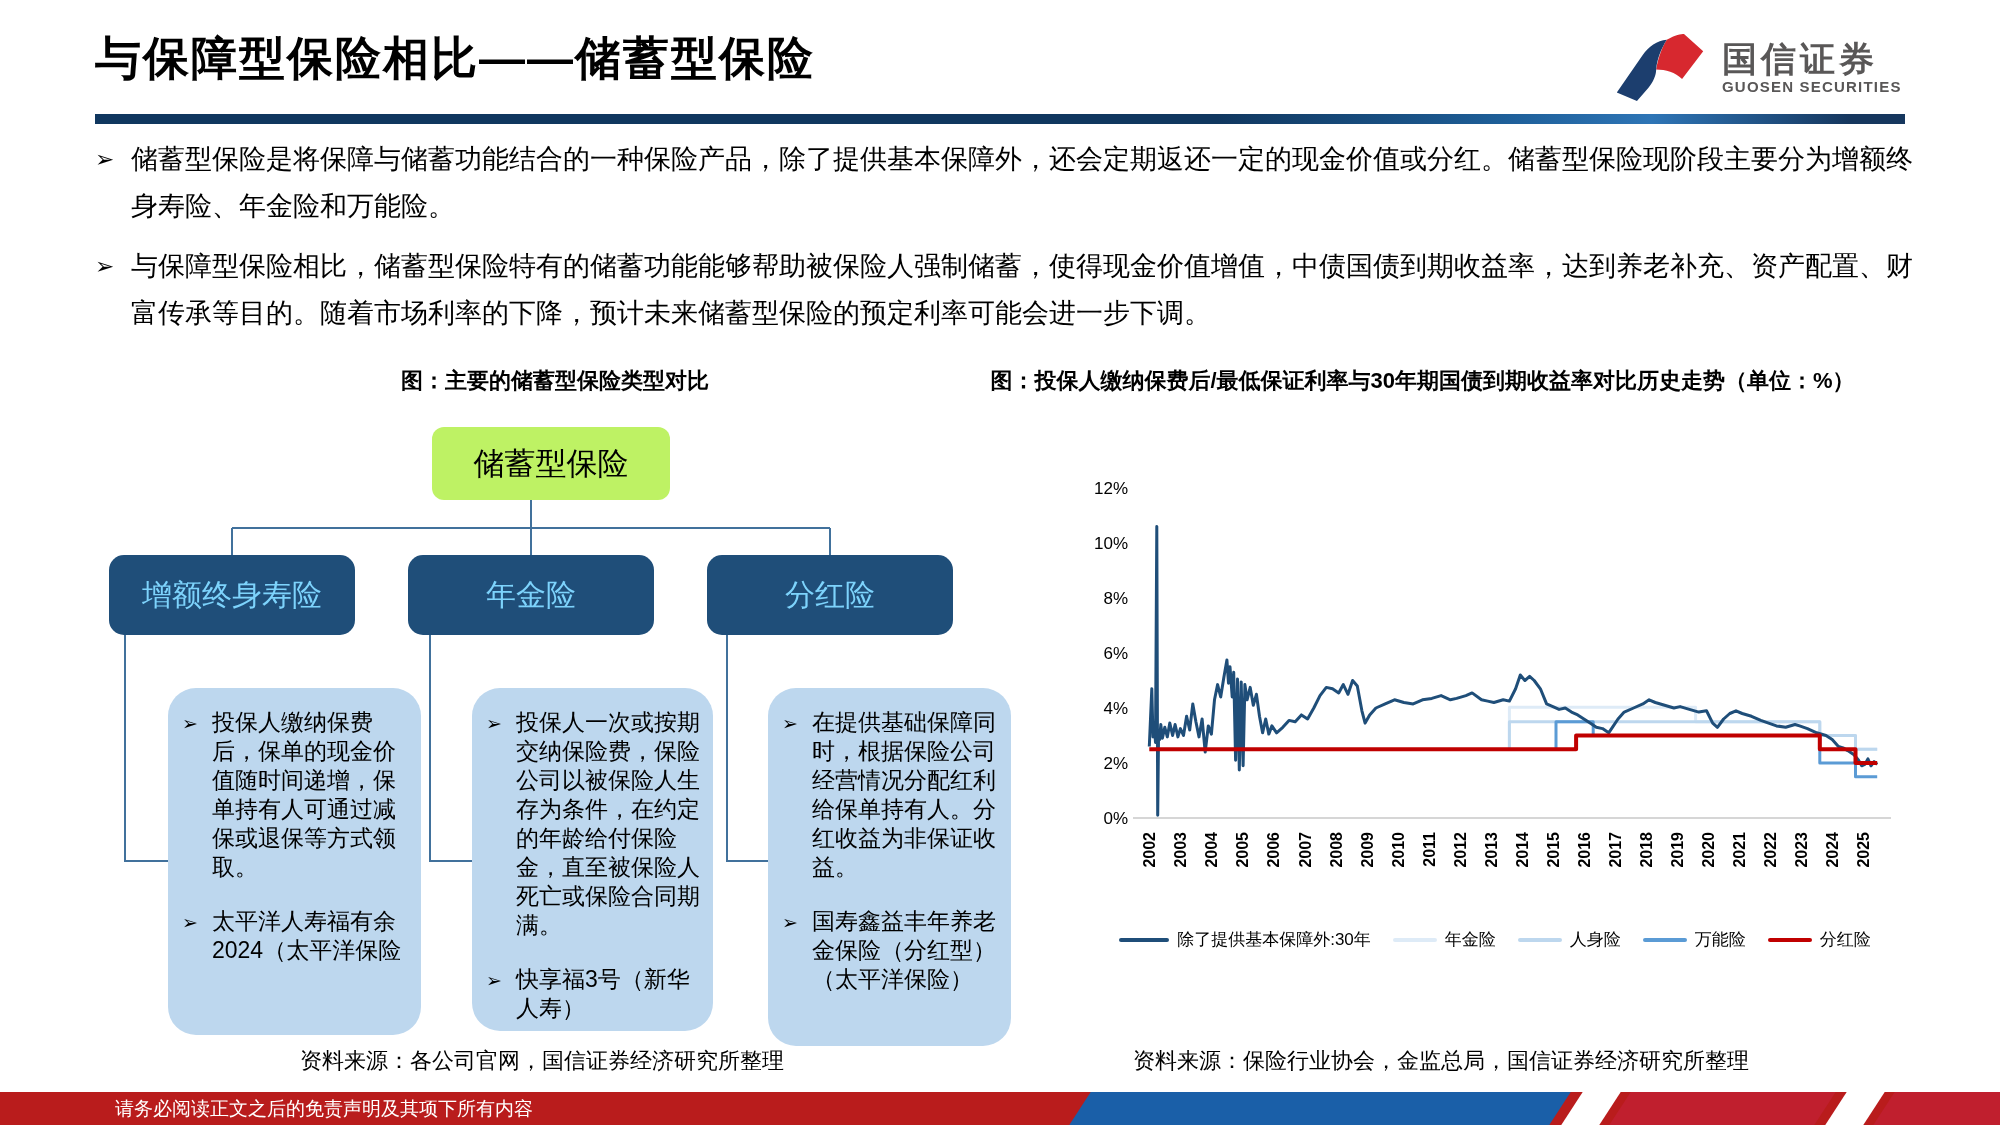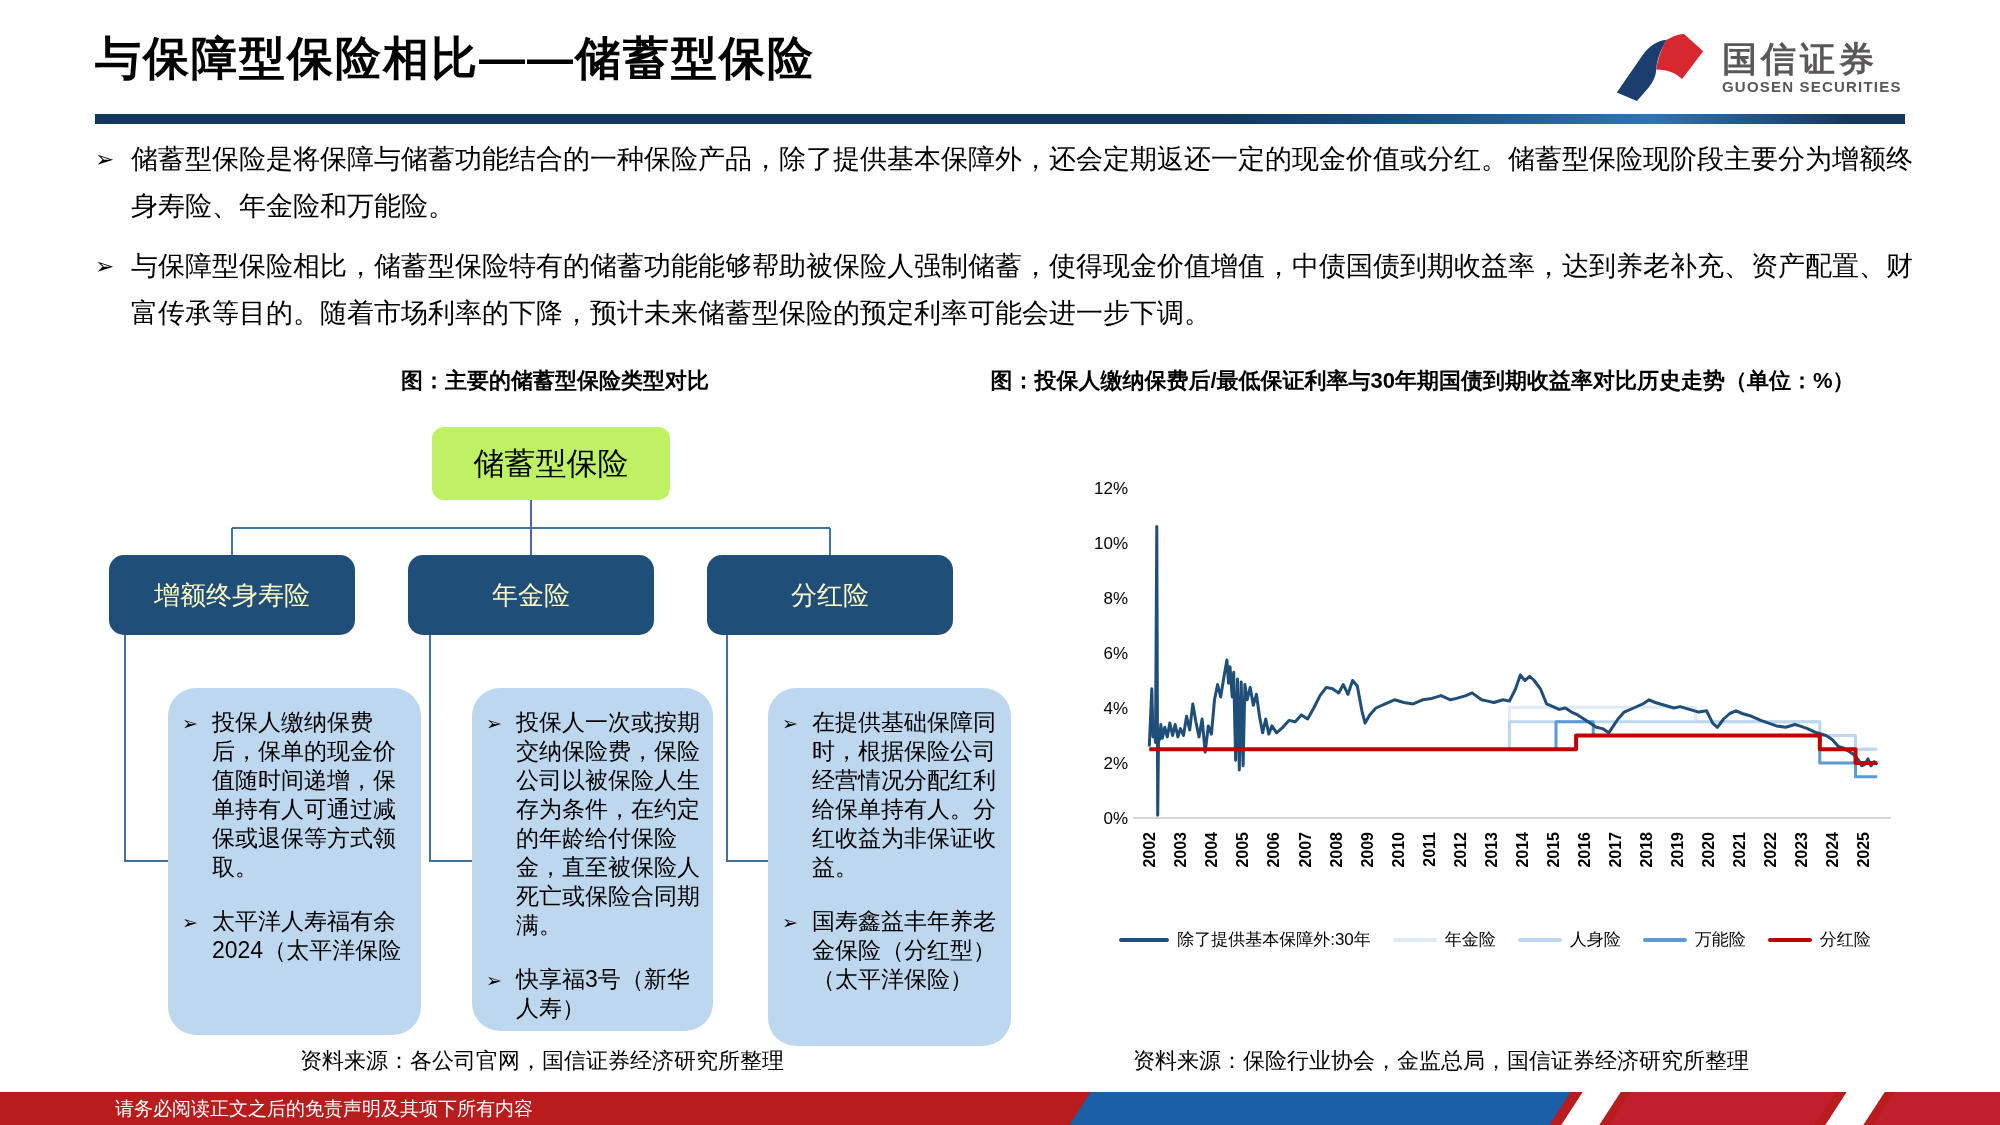--- a/index.html
+++ b/index.html
@@ -18,21 +18,21 @@
   .bullet .mk{flex:0 0 36px;font-size:23px;}
   
   .fig-title{position:absolute;top:366px;font-size:22px;font-weight:700;text-align:center;}
   .fig-title.left{left:290px;width:530px;}
   .fig-title.right{left:930px;width:985px;}
   
   .diagram-svg{position:absolute;left:0;top:0;width:1030px;height:1070px;}
   .node{position:absolute;border-radius:12px;text-align:center;}
   .node-root{left:408px;top:427px;width:238px;height:73px;background:#bef264;
              font-size:31px;line-height:73px;color:#000;margin-left:24px;}
-  .node-dark{background:#1F4E79;color:#fef9c3;font-size:26px;line-height:80px;height:80px;width:246px;
+  .node-dark{background:#1F4E79;color:#7dd3fc;font-size:30px;line-height:80px;height:80px;width:246px;
              top:555px;border-radius:15px;}
   .nd1{left:109px;} .nd2{left:408px;} .nd3{left:707px;}
   .desc{position:absolute;top:688px;background:#BDD7EE;border-radius:28px;
         padding:20px 10px 0 14px;box-sizing:border-box;font-size:23px;line-height:29px;}
   .dsc1{left:168px;width:253px;height:347px;}
   .dsc2{left:472px;width:241px;height:343px;}
   .dsc3{left:768px;width:243px;height:358px;}
   .pt{display:flex;}
   .pt .mk{flex:0 0 30px;font-size:19px;padding-top:1px;}
   .pt + .pt{margin-top:25px;}

